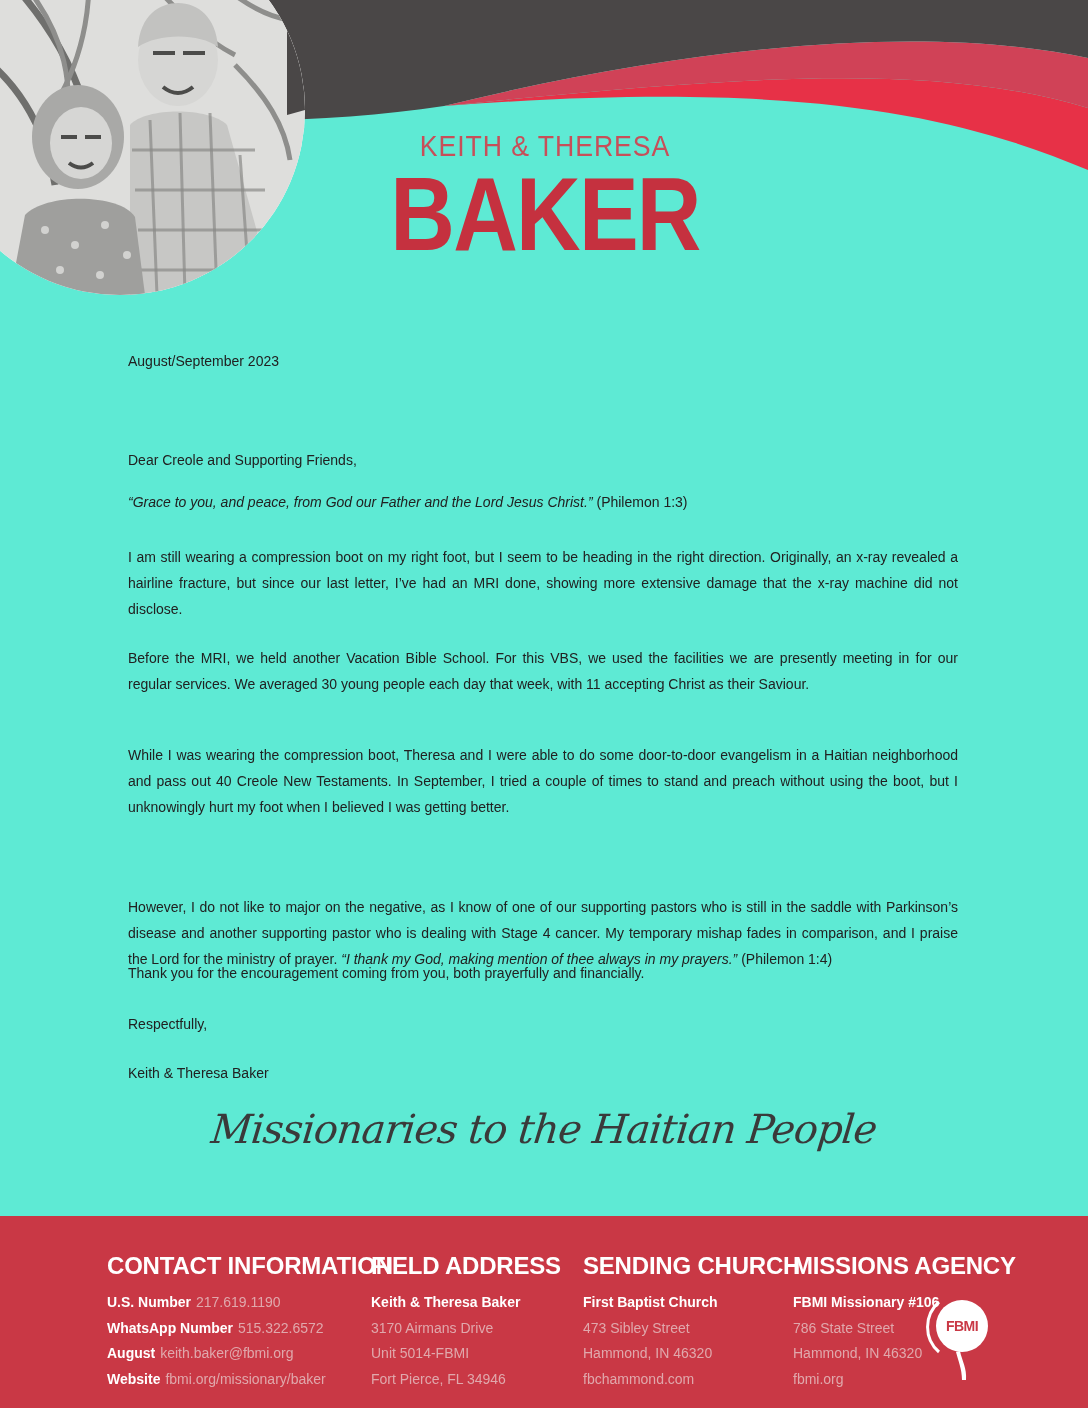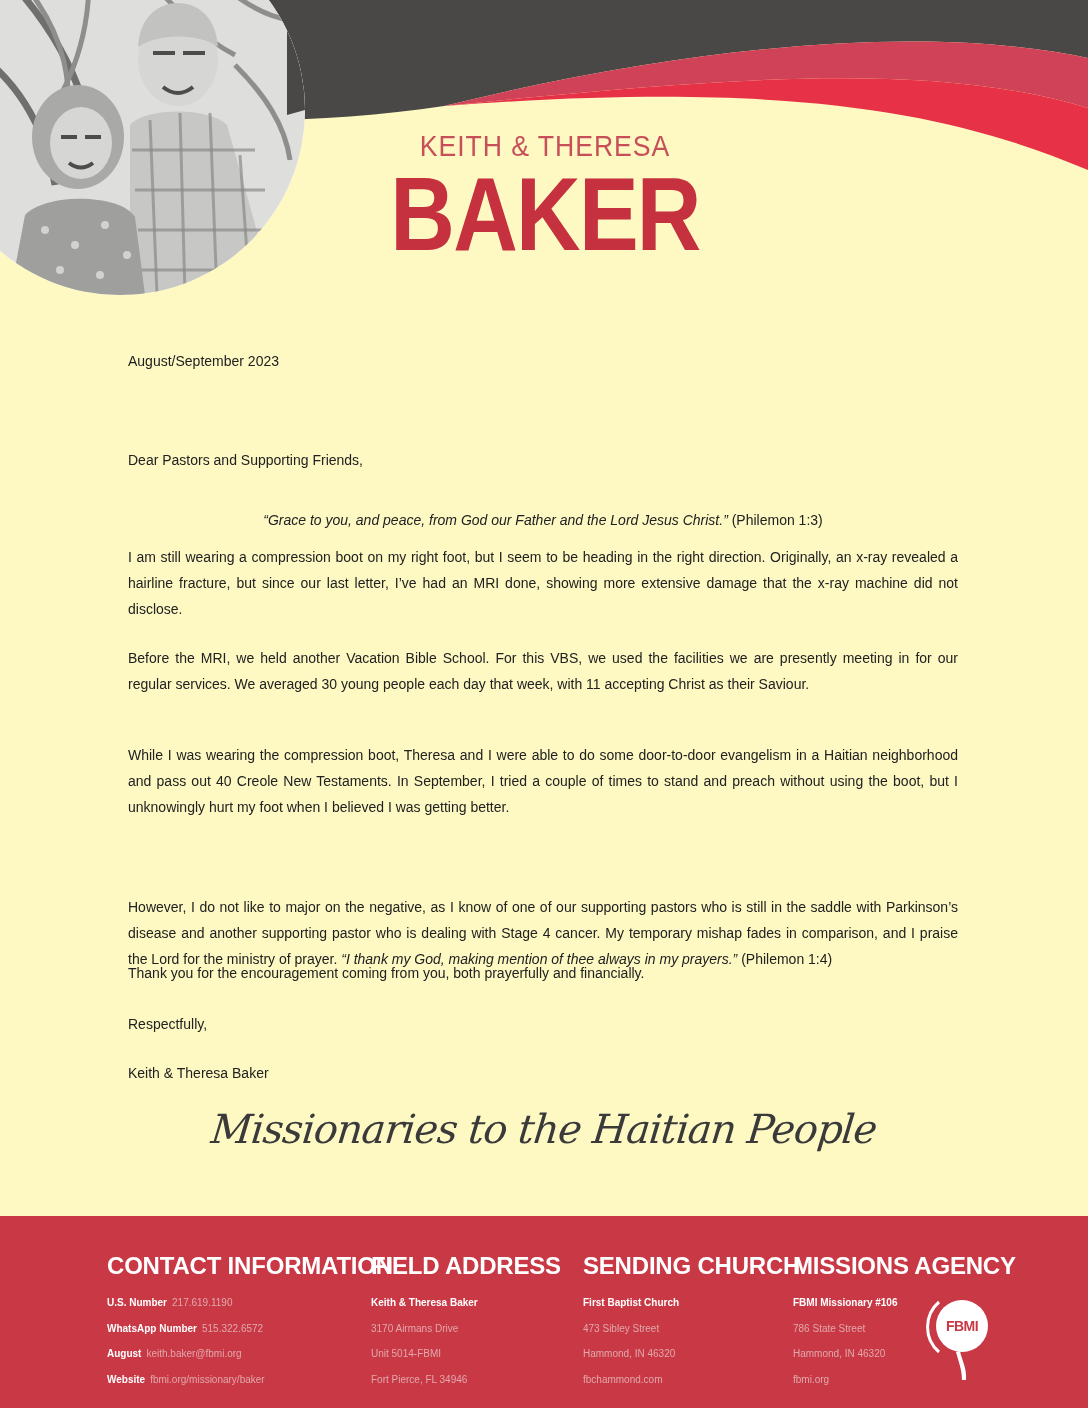--- a/index.html
+++ b/index.html
@@ -8,21 +8,21 @@
     --ribbon_red_bright:#e73147;
     --names_red:#c74f59;
     --surname_red:#c5313f;
     --footer_red:#c93845;
     --footer_muted_text:#e0a8ac;
     --body_text:#212121;
     --tagline_color:#3a3a3a;
   }
   html,body{margin:0;padding:0;background:#888;}
   .page{
-    position:relative;width:1088px;height:1408px;background:#fef9c3;
+    position:relative;width:1088px;height:1408px;background:#5eead4;
     margin:0 auto;overflow:hidden;
     font-family:"Liberation Sans", sans-serif;color:var(--body_text);
   }
   
   .header-art{position:absolute;left:0;top:0;width:1088px;height:470px;}
   .shape-gray{fill:var(--header_gray);}
   .shape-red-dark{fill:var(--ribbon_red_dark);}
   .shape-red-bright{fill:var(--ribbon_red_bright);}
   .photo-circle{
     position:absolute;left:-65px;top:-75px;width:370px;height:370px;
@@ -38,21 +38,21 @@
     color:var(--surname_red);transform:scaleX(0.86);transform-origin:center;
     line-height:96px;margin-top:4px;white-space:nowrap;
   }
   
   .letter{position:absolute;left:128px;width:830px;font-size:14px;line-height:26px;text-decoration:underline;}
   .block{position:absolute;left:0;width:830px;}
   .justify{text-align:justify;}
   .date{top:0;}
   .letter-wrap{top:348px;height:760px;}
   .salutation{top:99px;}
-  .verse{top:159px;text-align:center;}
+  .verse{top:141px;text-align:left;}
   .it{font-style:italic;}
   .p1{top:196px;}
   .p2{top:297px;}
   .p3{top:394px;}
   .p4{top:520px;margin-top:26px;}
   .thanks{top:612px;}
   .closing{top:663px;}
   .signature{top:712px;}
   .tagline{
     position:absolute;left:0;top:1106px;width:1088px;text-align:center;
@@ -61,21 +61,21 @@
     letter-spacing:-1px;
   }
   
   .footer{position:absolute;left:0;top:1216px;width:1088px;height:192px;background:var(--footer_red);}
   .f-col{position:absolute;top:36px;color:#ffffff;}
   .f-col1{left:107px;width:255px;}
   .f-col2{left:371px;width:200px;}
   .f-col3{left:583px;width:195px;}
   .f-col4{left:793px;width:185px;}
   .f-title{font-size:24px;font-weight:700;letter-spacing:-0.2px;margin-bottom:10px;white-space:nowrap;}
-  .f-row{font-size:10px;line-height:25.5px;white-space:nowrap;}
+  .f-row{font-size:14px;line-height:25.5px;white-space:nowrap;}
   .f-label{font-weight:700;margin-right:5px;}
   .f-label:empty{margin-right:0;}
   .f-val{color:var(--footer_muted_text);}
   .fbmi-logo{position:absolute;left:922px;top:80px;width:76px;height:100px;}
   .logo-circle{fill:#ffffff;}
   .logo-text{
     font-family:"Liberation Sans", sans-serif;font-weight:700;font-size:14px;
     fill:var(--footer_red);letter-spacing:-0.5px;
   }
   .logo-arc{fill:none;stroke:#ffffff;stroke-width:3;}
@@ -141,21 +141,21 @@
     </svg>
   </div>
 
   <div class="name-block">
     <span class="first-names">KEITH &amp; THERESA</span>
     <span class="surname">BAKER</span>
   </div>
 
   <div class="letter letter-wrap">
     <div class="block date">August/September 2023</div>
-    <div class="block salutation">Dear Pastors and Supporting Friends,</div>
+    <div class="block salutation">Dear Creole and Supporting Friends,</div>
     <div class="block verse">
       <span class="it">“Grace to you, and peace, from God our Father and the Lord Jesus Christ.”</span><span> (Philemon 1:3)</span>
     </div>
     <div class="block justify p1">I am still wearing a compression boot on my right foot, but I seem to be heading in the right direction. Originally, an x-ray revealed a hairline fracture, but since our last letter, I’ve had an MRI done, showing more extensive damage that the x-ray machine did not disclose.</div>
     <div class="block justify p2">Before the MRI, we held another Vacation Bible School. For this VBS, we used the facilities we are presently meeting in for our regular services. We averaged 30 young people each day that week, with 11 accepting Christ as their Saviour.</div>
     <div class="block justify p3">While I was wearing the compression boot, Theresa and I were able to do some door-to-door evangelism in a Haitian neighborhood and pass out 40 Creole New Testaments. In September, I tried a couple of times to stand and preach without using the boot, but I unknowingly hurt my foot when I believed I was getting better.</div>
     <div class="block justify p4">
       <span>However, I do not like to major on the negative, as I know of one of our supporting pastors who is still in the saddle with Parkinson’s disease and another supporting pastor who is dealing with Stage 4 cancer. My temporary mishap fades in comparison, and I praise the Lord for the ministry of prayer. </span><span class="it">“I thank my God, making mention of thee always in my prayers.”</span><span> (Philemon 1:4)</span>
     </div>
     <div class="block closing">Respectfully,</div>

